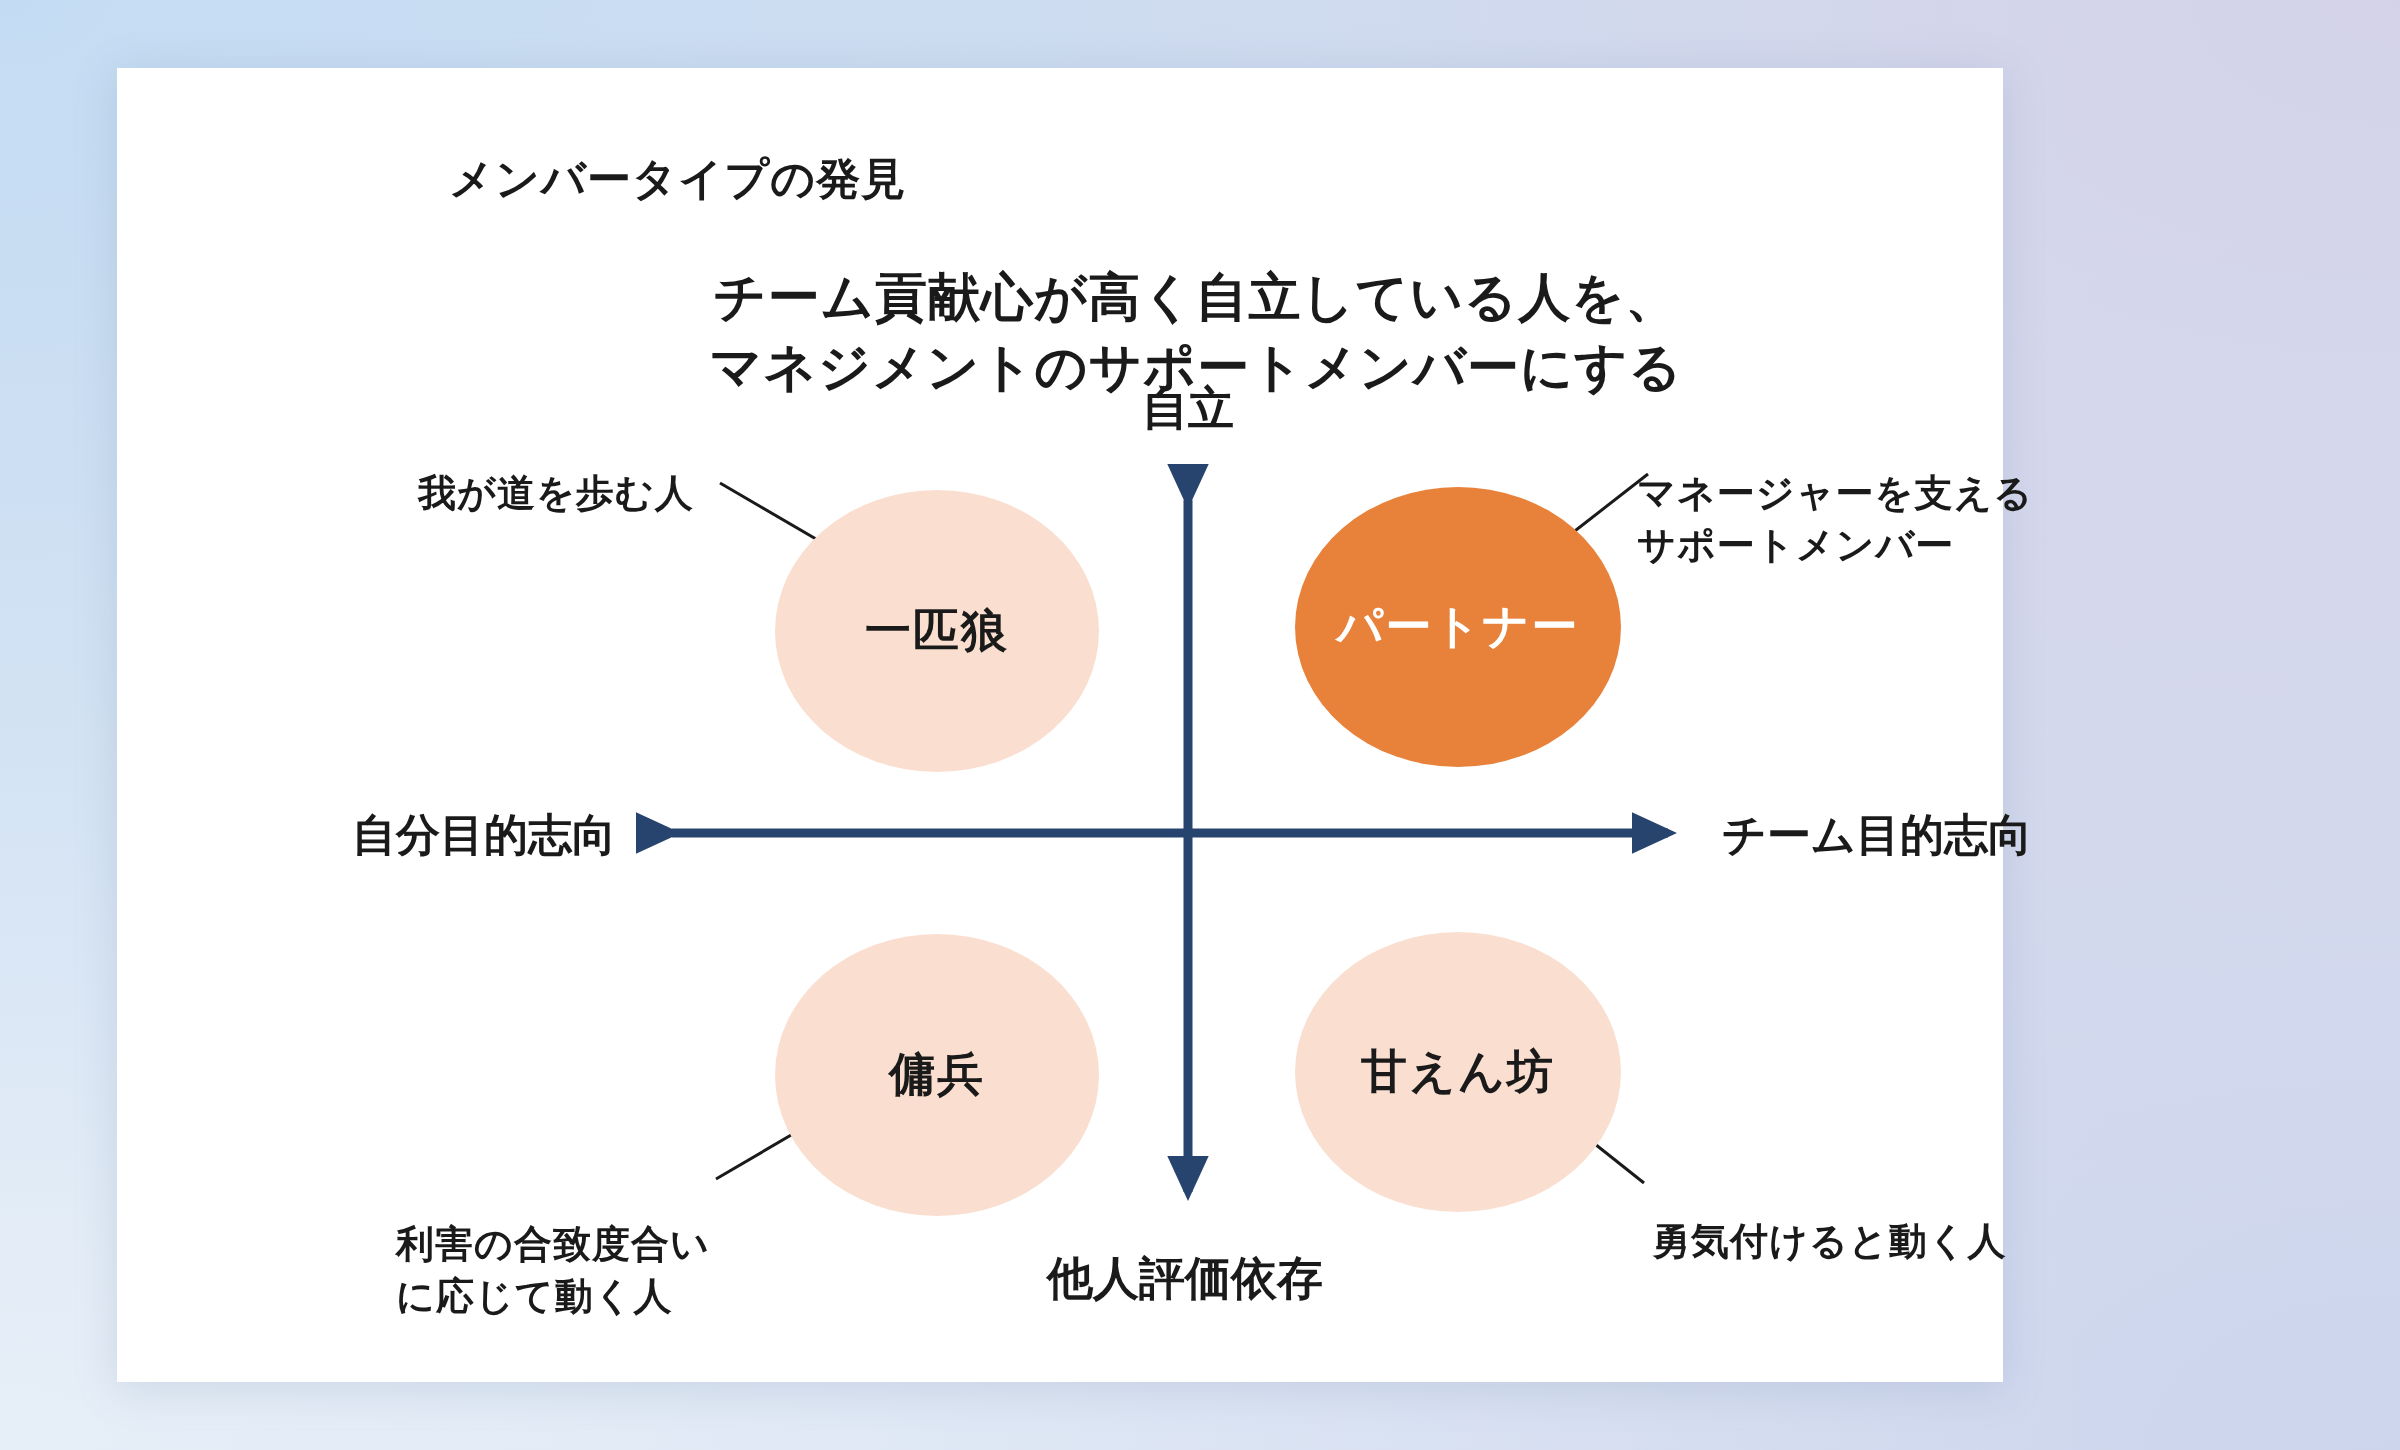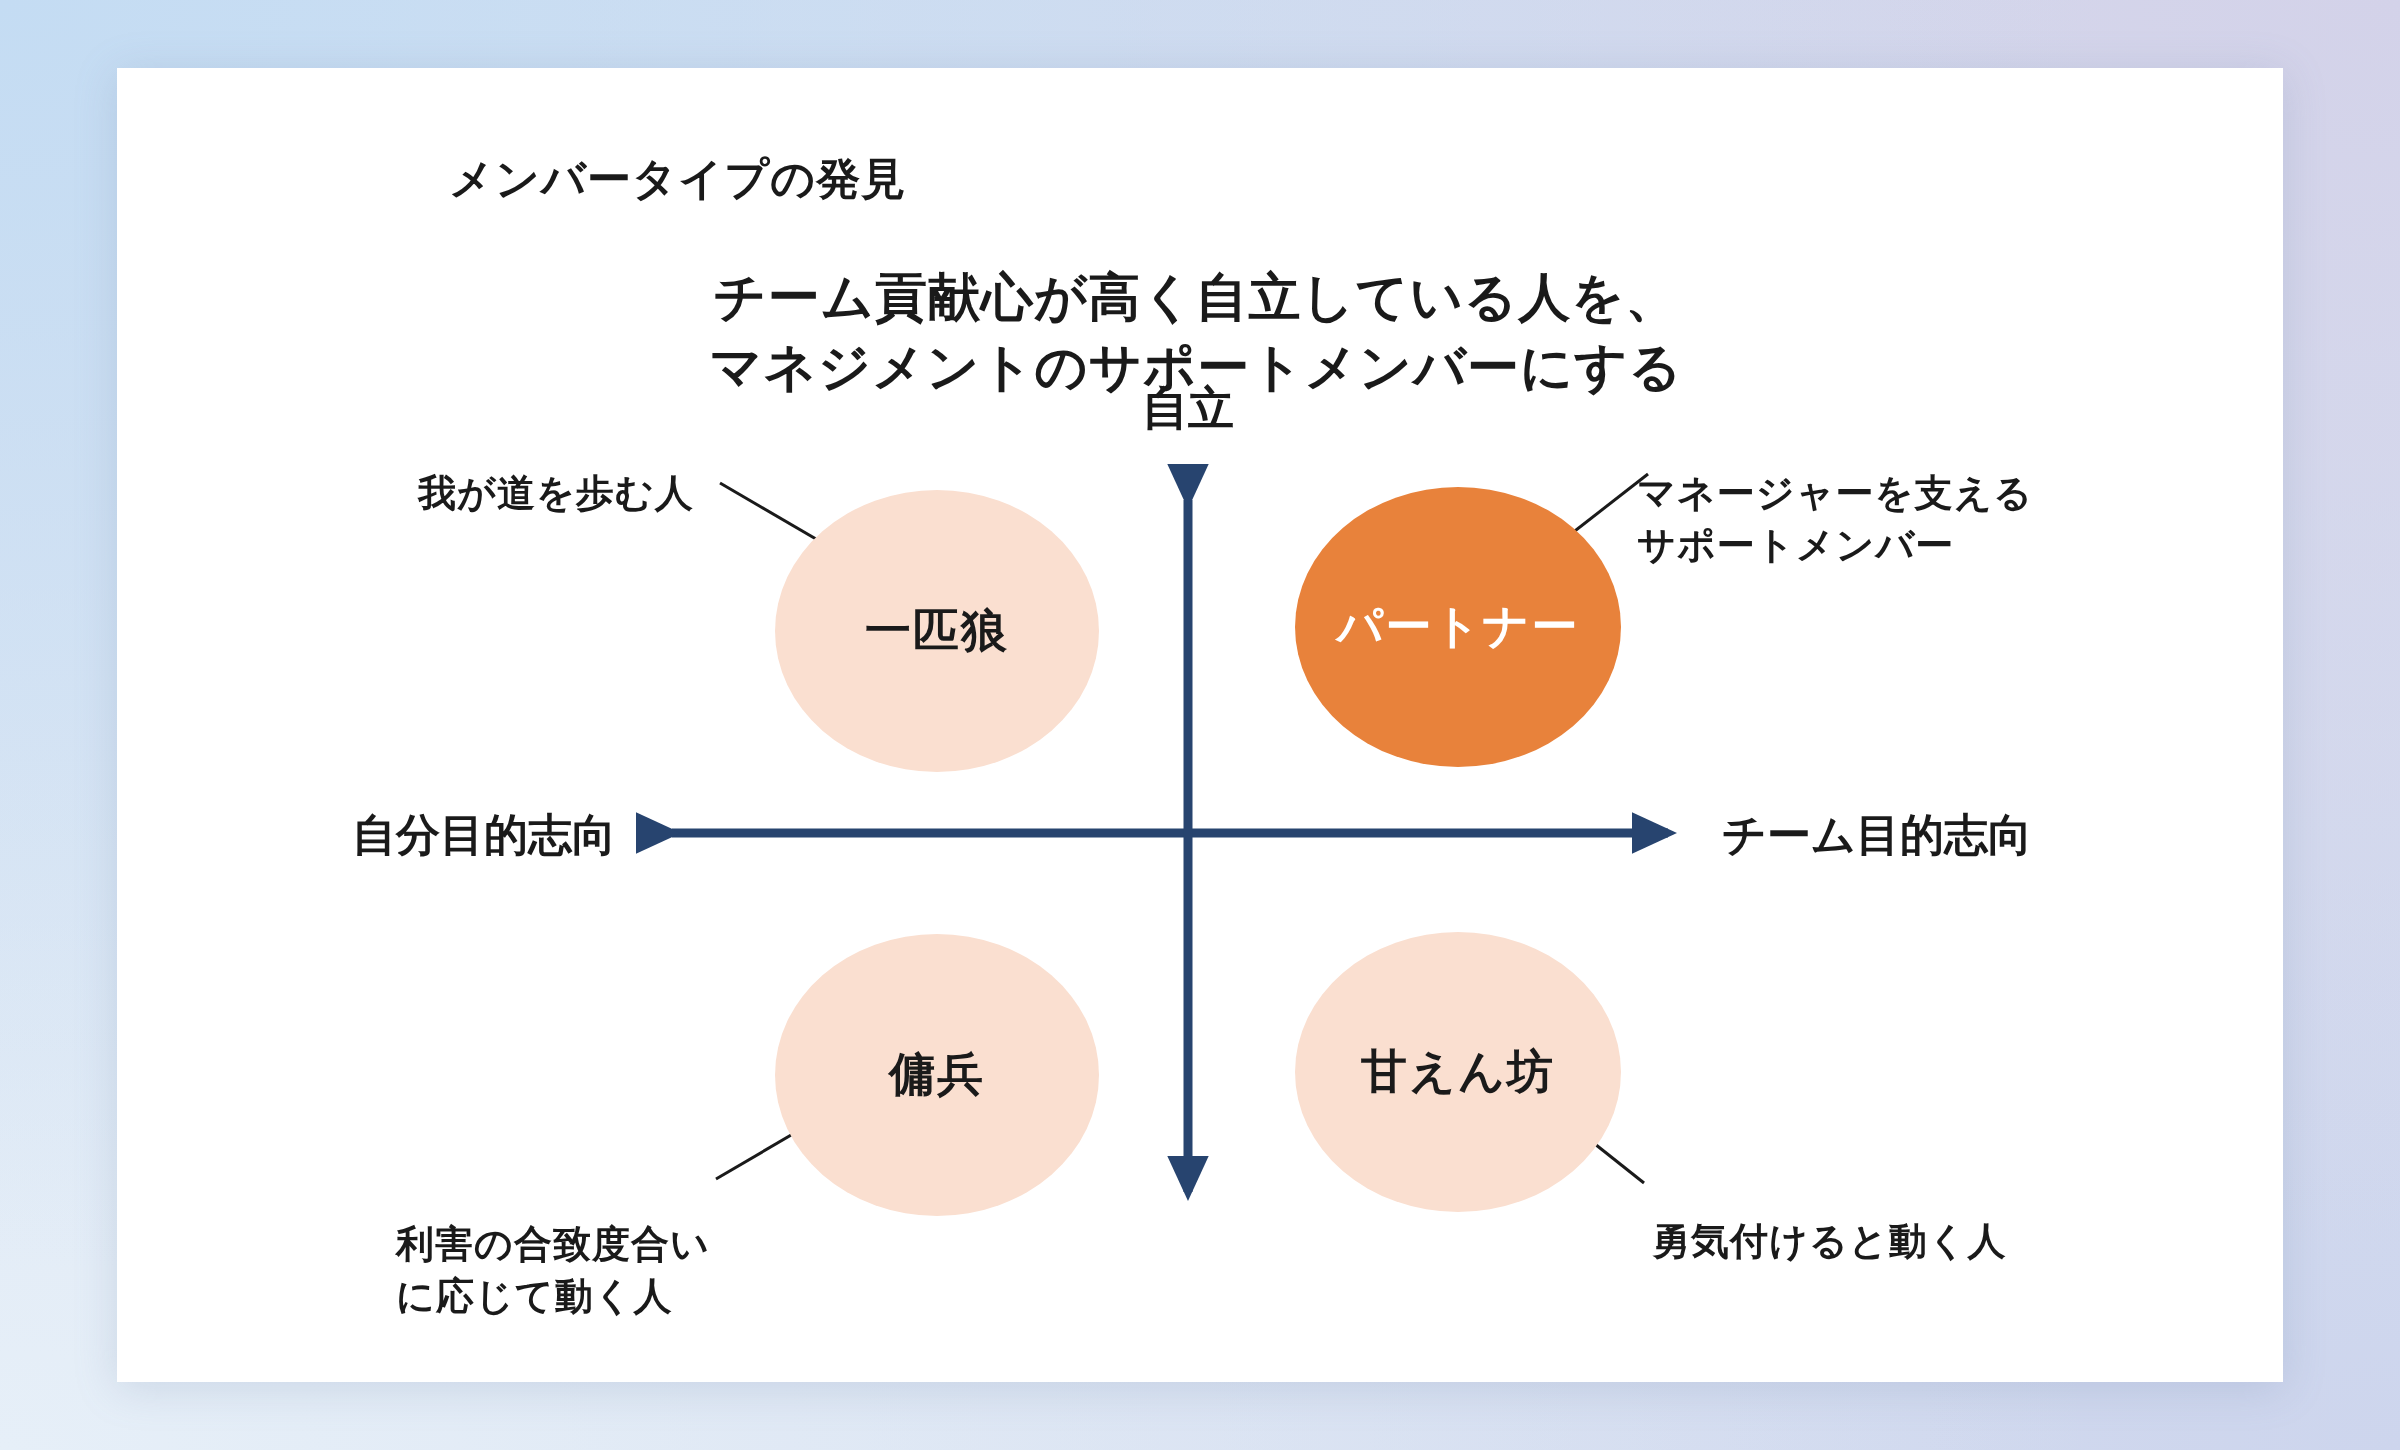--- a/index.html
+++ b/index.html
@@ -15,21 +15,21 @@
     background:
       radial-gradient(ellipse at 0% 0%,   var(--bg-tl, #C4DCF3) 0%, rgba(196,220,243,0) 62%),
       radial-gradient(ellipse at 100% 0%, var(--bg-tr, #D3D2E9) 0%, rgba(211,210,233,0) 62%),
       radial-gradient(ellipse at 0% 100%, var(--bg-bl, #E6EFF8) 0%, rgba(230,239,248,0) 62%),
       radial-gradient(ellipse at 100% 100%, var(--bg-br, #CDD5ED) 0%, rgba(205,213,237,0) 62%),
       #D9E2F1;
   }
   .card {
     position: absolute;
     left: 117px; top: 68px;
-    width: 2166px; height: 1314px;
+    width: 1886px; height: 1314px;
     background: var(--card, #ffffff);
     box-shadow: 0 6px 40px rgba(110, 130, 170, 0.22);
   }
   .abs { position: absolute; white-space: nowrap; }
 
   .slide-title {
     left: 332px; top: 82px;
     font-size: 44px; font-weight: 700;
     letter-spacing: 1px;
   }
@@ -100,20 +100,21 @@
     <line x1="672" y1="833" x2="1668" y2="833" stroke="var(--navy, #27446F)" stroke-width="9" marker-start="url(#ah)" marker-end="url(#ah)"></line>
     <line x1="1188" y1="500" x2="1188" y2="1192" stroke="var(--navy, #27446F)" stroke-width="9" marker-start="url(#ah)" marker-end="url(#ah)"></line>
 
     <line x1="720" y1="483" x2="852" y2="560" stroke="#1a1a1a" stroke-width="3"></line>
     <line x1="1648" y1="474" x2="1535" y2="562" stroke="#1a1a1a" stroke-width="3"></line>
     <line x1="716" y1="1179" x2="834" y2="1110" stroke="#1a1a1a" stroke-width="3"></line>
     <line x1="1537" y1="1098" x2="1644" y2="1183" stroke="#1a1a1a" stroke-width="3"></line>
   </svg>
 
   <div class="abs axis-label axis-top">自立</div>
+  <div class="abs axis-label axis-bottom">他人評価依存</div>
   <div class="abs axis-label axis-left">自分目的志向</div>
   <div class="abs axis-label axis-right">チーム目的志向</div>
 
   <div class="qcircle peach c-tl">
     <span>一匹狼</span>
   </div>
   <div class="qcircle orange c-tr">
     <span>パートナー</span>
   </div>
   <div class="qcircle peach c-bl">

